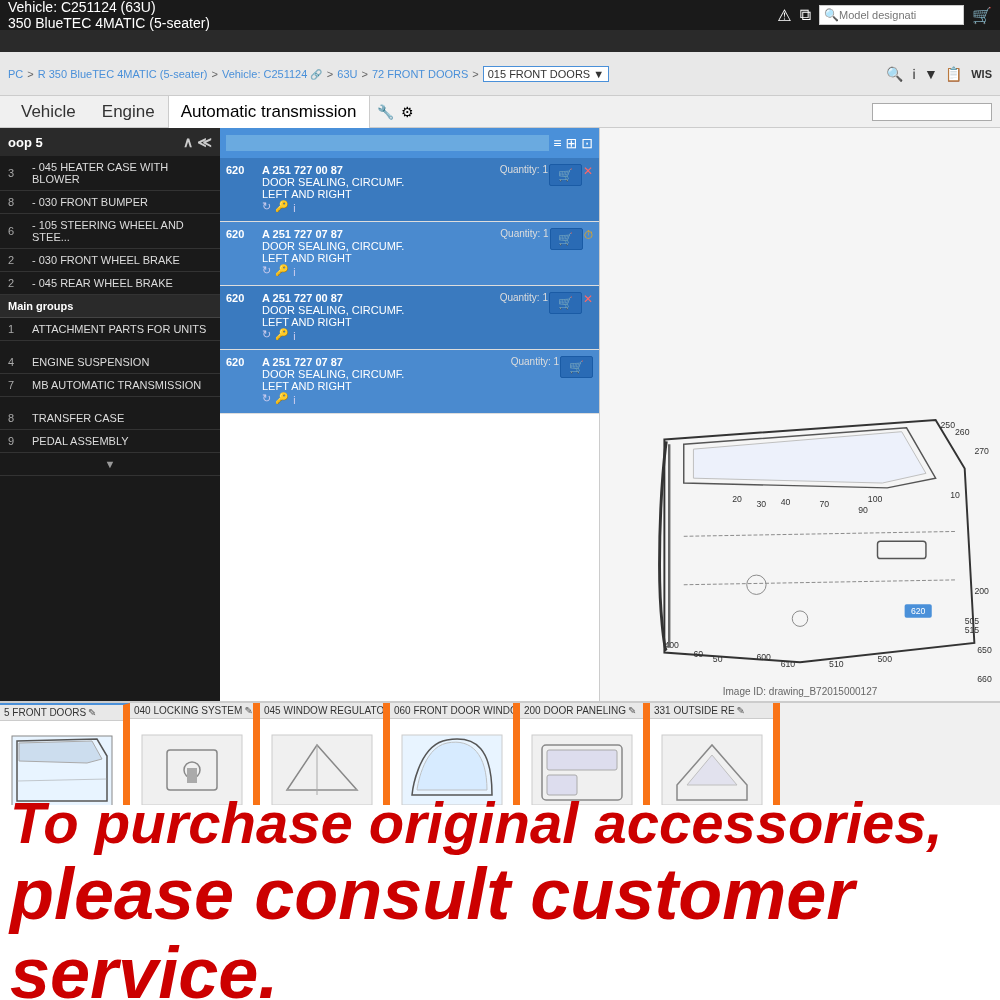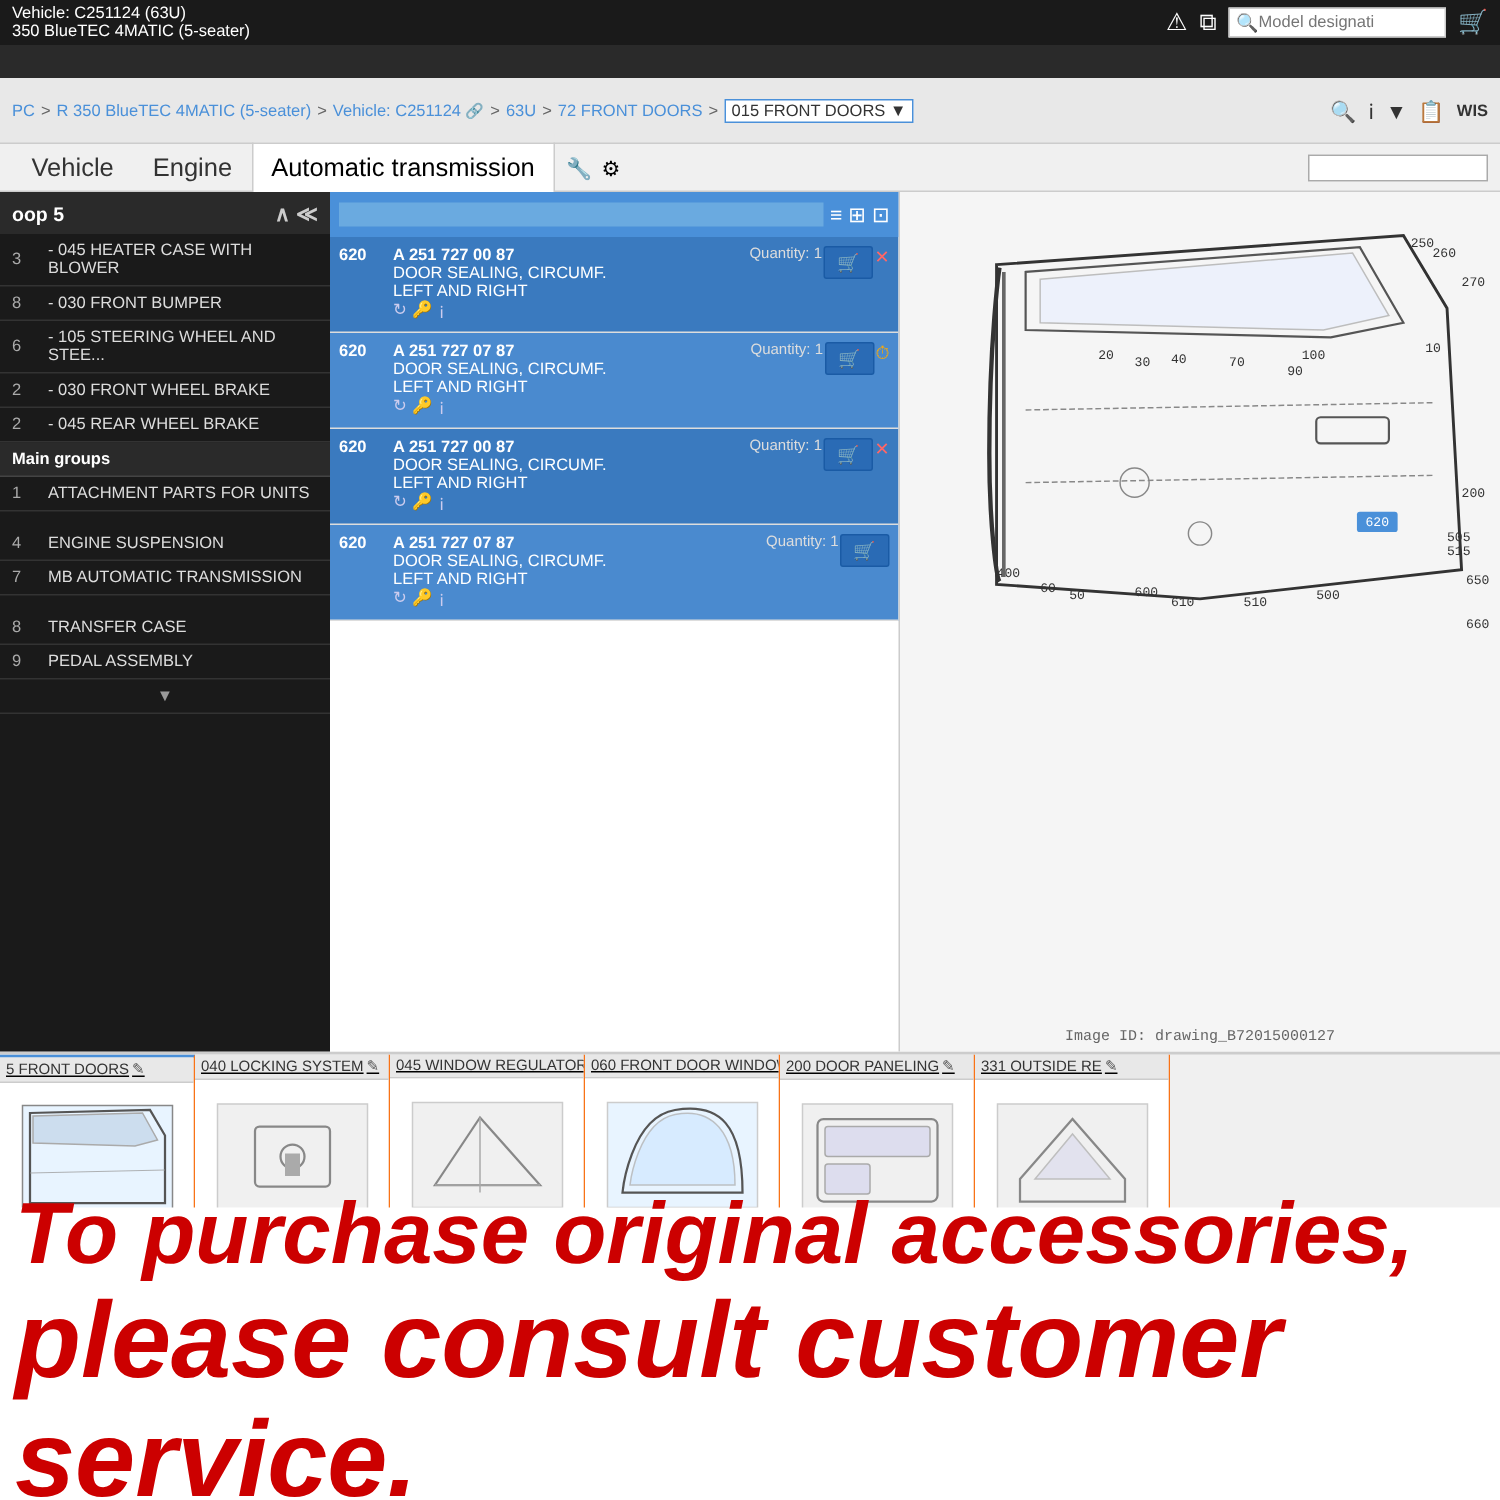--- a/index.html
+++ b/index.html
@@ -8,21 +8,21 @@
     
     .top-bar {
       background: #1a1a1a;
       color: #fff;
       padding: 4px 8px;
       display: flex;
       align-items: center;
       justify-content: space-between;
       height: 30px;
     }
-    .top-bar-left { font-size: 11px; }
+    .top-bar-left { font-size: 14px; }
     .top-bar-right { display: flex; align-items: center; gap: 8px; }
     .top-bar-right .icon-btn { color: #fff; cursor: pointer; font-size: 16px; }
     .search-box-top {
       display: flex; align-items: center;
       background: #fff; border: 1px solid #ccc; padding: 2px 4px;
     }
     .search-box-top input { border: none; outline: none; font-size: 11px; width: 120px; }
 
     
     .sub-header {
@@ -190,25 +190,24 @@
       flex: 1;
       display: flex;
       flex-direction: column;
       background: #f5f5f5;
       position: relative;
       overflow: hidden;
     }
     .diagram-image {
       flex: 1;
       display: flex;
-      align-items: flex-start;
+      align-items: flex-end;
       justify-content: center;
       position: relative;
       overflow: hidden;
-      font-family: Liberation Mono, monospace;
     }
     .diagram-id {
       position: absolute;
       bottom: 4px;
       left: 50%;
       transform: translateX(-50%);
       font-size: 10px;
       color: #666;
     }
 
@@ -216,25 +215,24 @@
     .thumbnails {
       display: flex;
       overflow-x: auto;
       background: #f0f0f0;
       border-top: 2px solid #ccc;
       height: 120px;
     }
     .thumb-item {
       flex-shrink: 0;
       width: 130px;
-      border-right: 1px solid #f97316;
+      border-right: 7px solid #f97316;
       cursor: pointer;
       display: flex;
       flex-direction: column;
-      text-decoration: underline;
     }
     .thumb-item.active { border-top: 2px solid #4a90d9; }
     .thumb-label {
       padding: 2px 4px;
       font-size: 10px;
       color: #333;
       background: #e8e8e8;
       border-bottom: 1px solid #ccc;
       white-space: nowrap;
       overflow: hidden;

